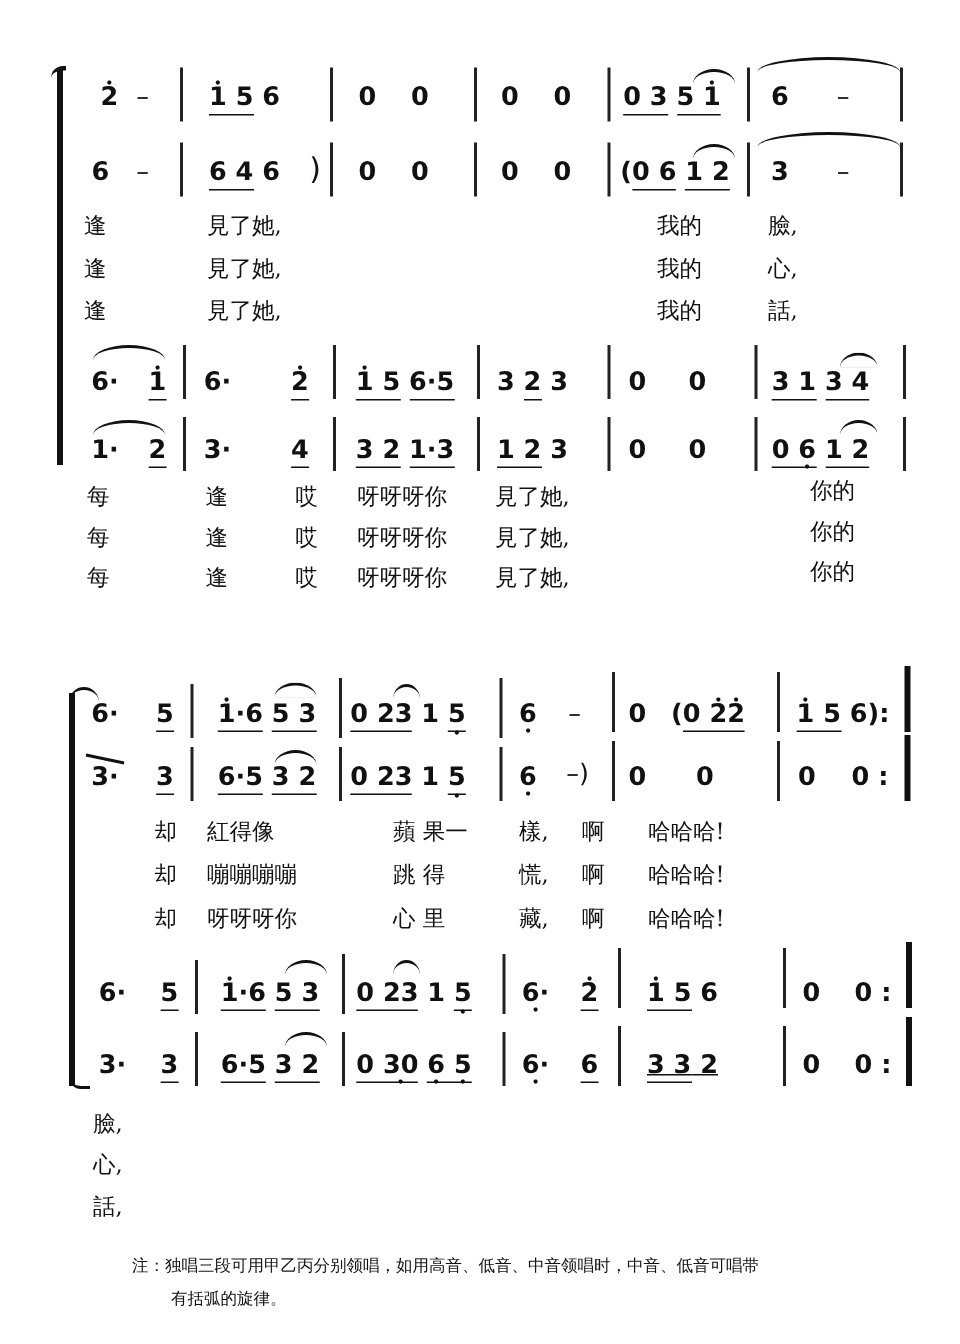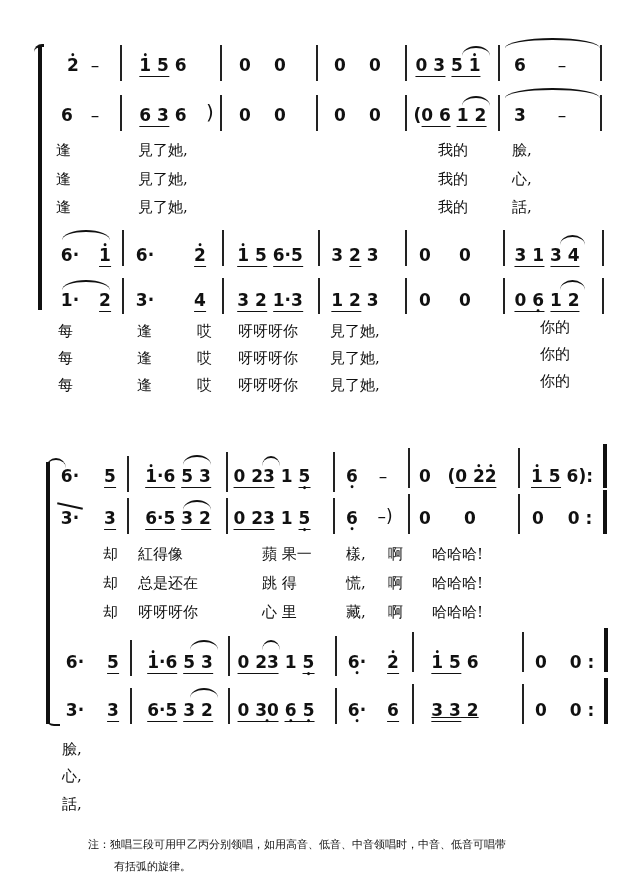--- a/index.html
+++ b/index.html
@@ -48,21 +48,21 @@
     <span class="note" style="left:520px;top:55px;">6</span>
     <span class="note" style="left:562px;top:55px;font-weight:normal;">–</span>
     <div class="slur" style="left:505px;top:38px;width:95px;"></div>
     <div class="bar" style="left:600px;top:45px;height:36px;"></div>
   </div>
 
   <div>
     <span class="note" style="left:67px;top:105px;">6</span>
     <span class="note" style="left:95px;top:105px;font-weight:normal;">–</span>
     <div class="bar" style="left:120px;top:95px;height:36px;"></div>
-    <span class="note" style="left:163px;top:105px;"><span class="ul">6 3</span> 6</span>
+    <span class="note" style="left:163px;top:105px;"><span class="ul">6 4</span> 6</span>
     <span class="note" style="left:210px;top:102px;font-weight:normal;font-size:20px;">)</span>
     <div class="bar" style="left:220px;top:95px;height:36px;"></div>
     <span class="note" style="left:245px;top:105px;">0</span>
     <span class="note" style="left:280px;top:105px;">0</span>
     <div class="bar" style="left:316px;top:95px;height:36px;"></div>
     <span class="note" style="left:340px;top:105px;">0</span>
     <span class="note" style="left:375px;top:105px;">0</span>
     <div class="bar" style="left:405px;top:95px;height:36px;"></div>
     <span class="note" style="left:450px;top:105px;">(<span class="ul">0 6</span> <span class="ul">1 2</span></span>
     <div class="slur" style="left:462px;top:96px;width:28px;"></div>
@@ -205,21 +205,21 @@
 
   <div>
     <span class="lyric" style="left:103px;top:545px;">却</span>
     <span class="lyric" style="left:138px;top:545px;">紅得像</span>
     <span class="lyric" style="left:262px;top:545px;">蘋 果一</span>
     <span class="lyric" style="left:346px;top:545px;">樣,</span>
     <span class="lyric" style="left:388px;top:545px;">啊</span>
     <span class="lyric" style="left:432px;top:545px;">哈哈哈!</span>
 
     <span class="lyric" style="left:103px;top:574px;">却</span>
-    <span class="lyric" style="left:138px;top:574px;">总是还在</span>
+    <span class="lyric" style="left:138px;top:574px;">嘣嘣嘣嘣</span>
     <span class="lyric" style="left:262px;top:574px;">跳 得</span>
     <span class="lyric" style="left:346px;top:574px;">慌,</span>
     <span class="lyric" style="left:388px;top:574px;">啊</span>
     <span class="lyric" style="left:432px;top:574px;">哈哈哈!</span>
 
     <span class="lyric" style="left:103px;top:603px;">却</span>
     <span class="lyric" style="left:138px;top:603px;">呀呀呀你</span>
     <span class="lyric" style="left:262px;top:603px;">心 里</span>
     <span class="lyric" style="left:346px;top:603px;">藏,</span>
     <span class="lyric" style="left:388px;top:603px;">啊</span>

